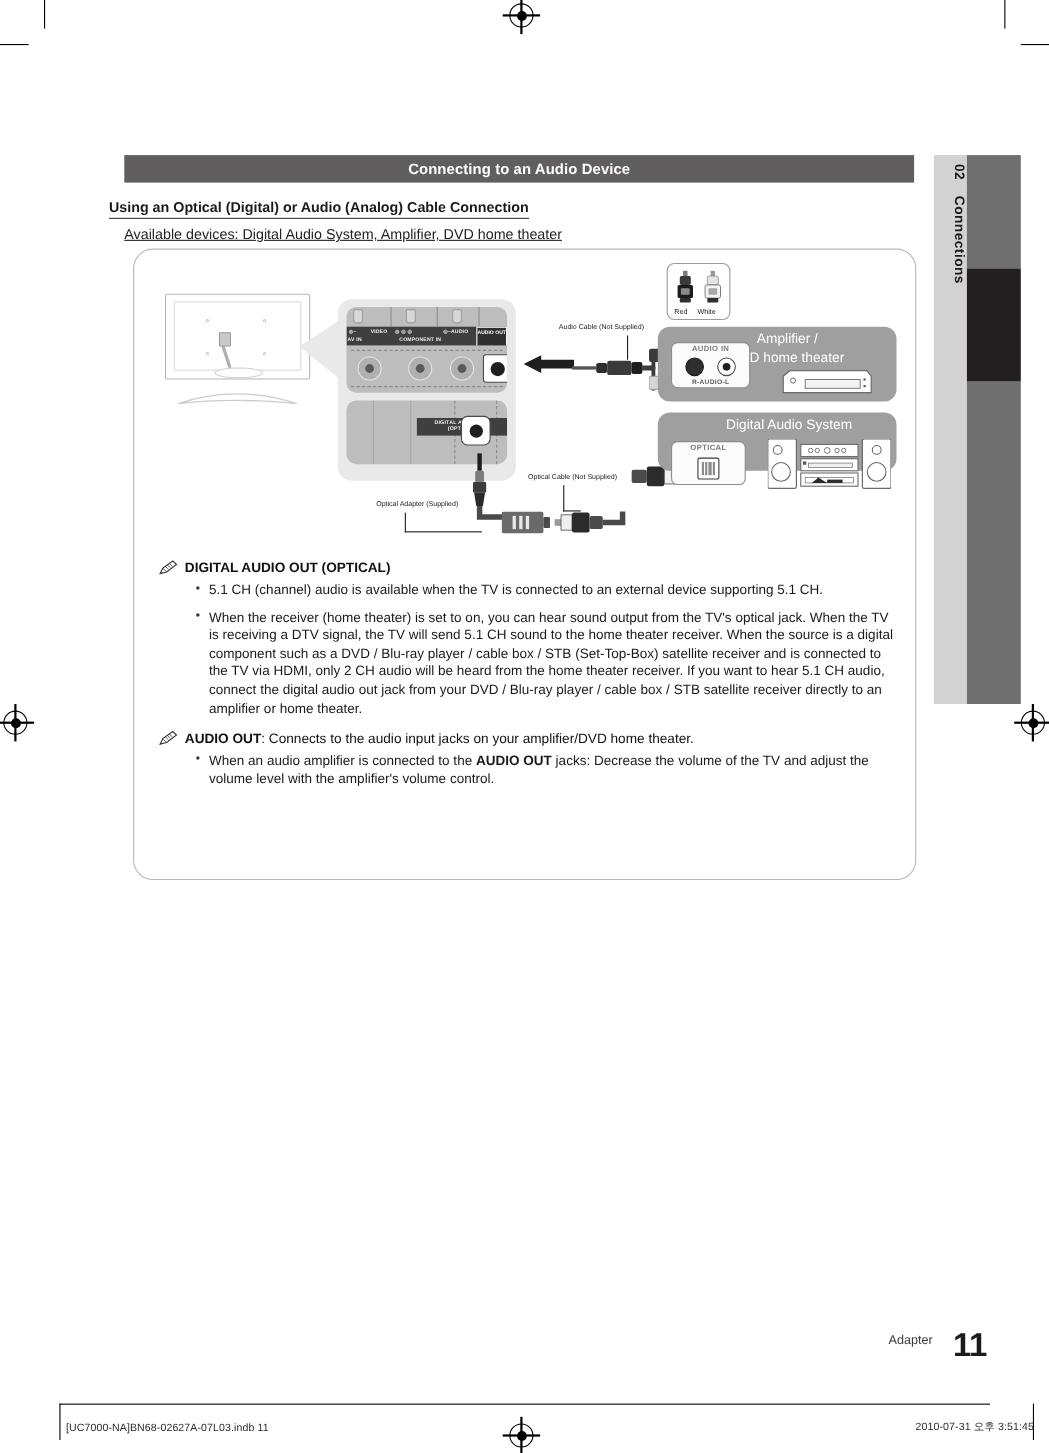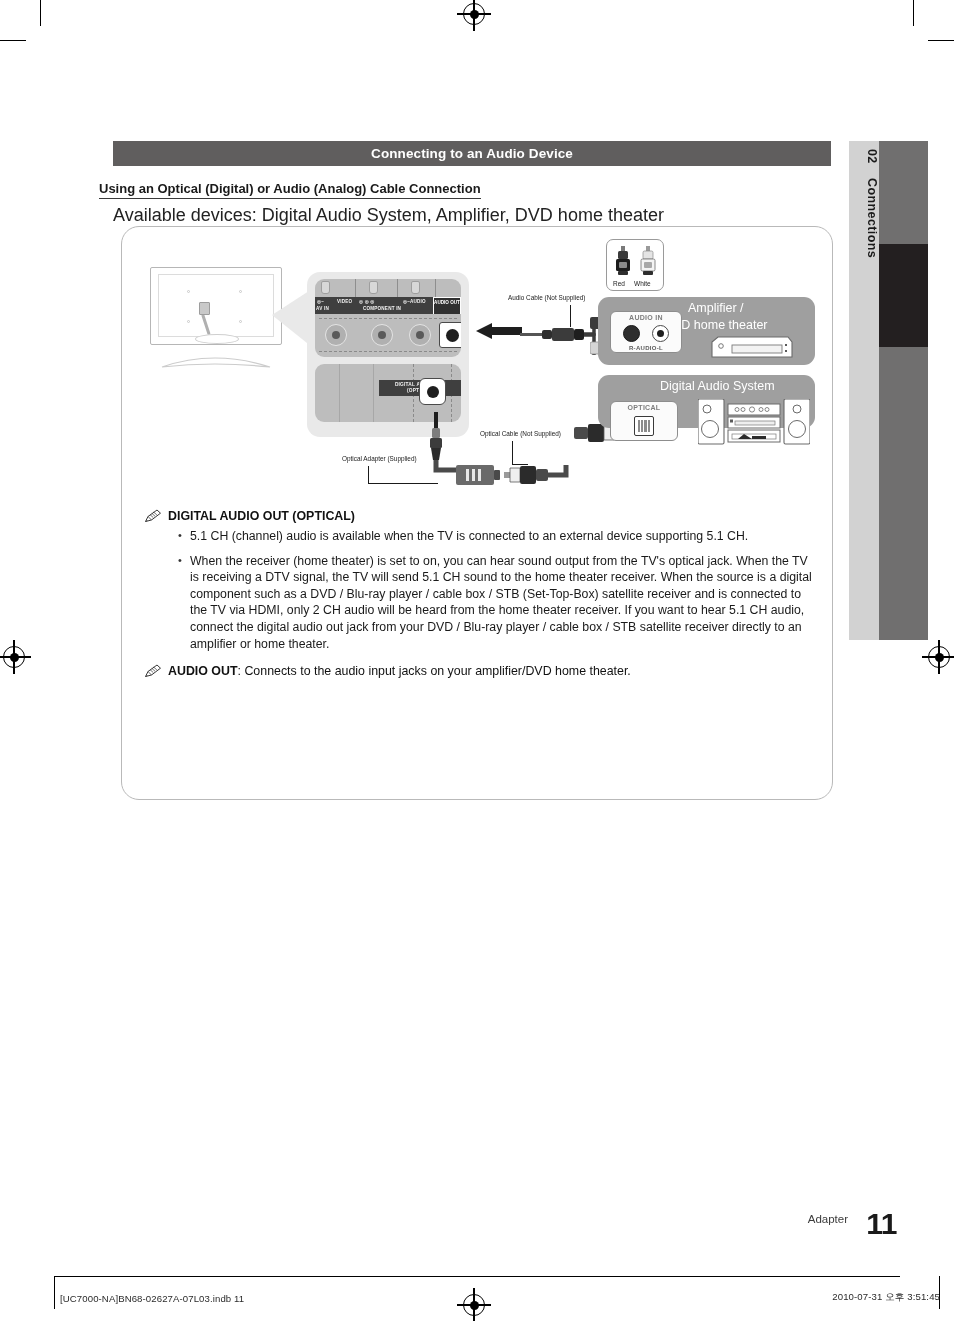--- a/index.html
+++ b/index.html
@@ -48,21 +48,21 @@
 
   
   .subhead {
     position: absolute; left: 99px; top: 181px;
     font-size: 13px; font-weight: bold; color: #1a1a1a;
     border-bottom: 1.3px solid #3a3a3a;
     padding-bottom: 2px;
   }
   .availline {
     position: absolute; left: 113px; top: 205px;
-    font-size: 18px; color: #222;
+    font-size: 13px; color: #222; text-decoration: underline;
   }
 
   
   .content-box {
     position: absolute; left: 121px; top: 226px;
     width: 712px; height: 574px;
     border: 1.1px solid #b9b9b9;
     border-radius: 18px;
     background: #fff;
   }
@@ -581,20 +581,21 @@
           <svg width="18" height="14" viewBox="0 0 18 14">
             <path d="M1.5 12.5 L4 7.5 L13 1 L16.5 4.2 L7.5 11 Z" fill="#ffffff" stroke="#3a3a3a" stroke-width="1"></path>
             <path d="M4 7.5 L7.5 11" stroke="#3a3a3a" stroke-width=".8"></path>
             <path d="M6 5.6 L9.3 8.6 M7.8 4.3 L11.1 7.3 M9.6 3 L12.9 6" stroke="#3a3a3a" stroke-width=".7"></path>
             <path d="M1.5 12.5 L3.4 11.6" stroke="#3a3a3a" stroke-width=".8"></path>
           </svg>
         </span>
         <b>AUDIO OUT</b><span>: Connects to the audio input jacks on your amplifier/DVD home theater.</span>
       </div>
       <ul class="bullets">
+        <li>When an audio amplifier is connected to the <span class="b">AUDIO OUT</span> jacks: Decrease the volume of the TV and adjust the volume level with the amplifier's volume control.</li>
       </ul>
 
     </div>
   </div>
 
   <div class="tab-label">
     <span>02</span>
     <span style="height:14px;"></span>
     <span>Connections</span>
   </div>

